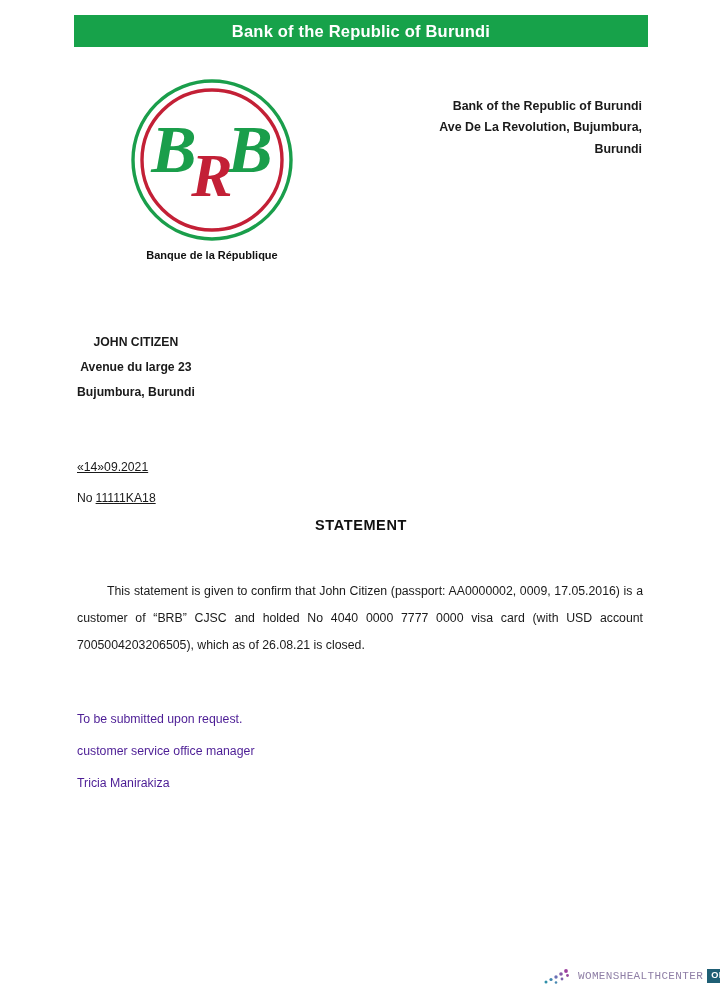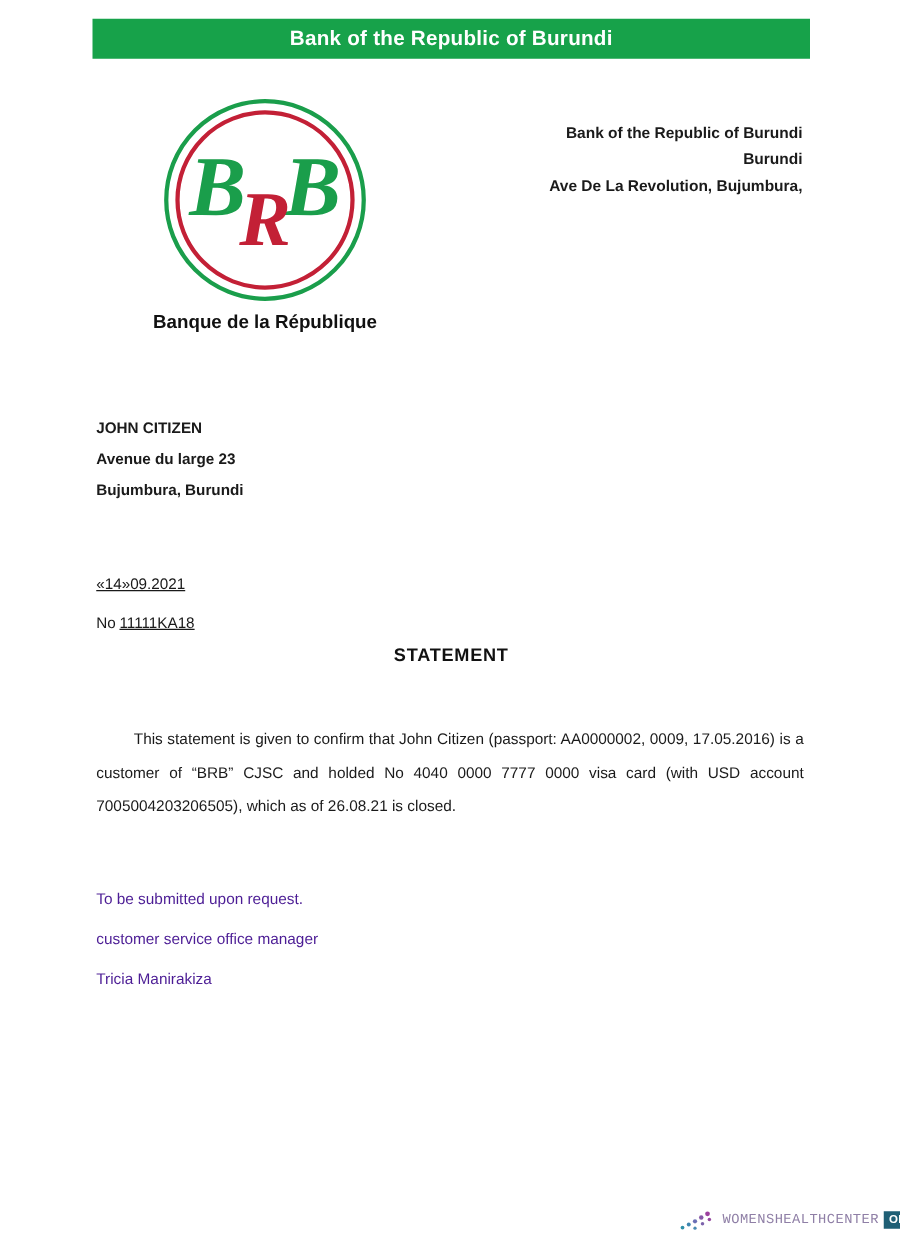--- a/index.html
+++ b/index.html
@@ -51,21 +51,21 @@
     text-align: center;
   }
   .logo-emblem {
     width: 172px;
     height: 172px;
     margin: 0 auto;
     display: block;
   }
   .logo-caption {
     margin-top: 2px;
-    font-size: 15px;
+    font-size: 11px;
     font-weight: bold;
     line-height: 1.28;
     color: #111111;
   }
   .logo-caption-line2 { display: block; }
 
   
   .bank-contact {
     position: absolute;
     right: 78px;
@@ -81,20 +81,21 @@
 
   
   .recipient {
     position: absolute;
     left: 77px;
     top: 330px;
     font-size: 12.2px;
     font-weight: bold;
     line-height: 2.05;
     color: #1a1a1a;
+    text-align: center;
   }
 
   
   .doc-meta {
     position: absolute;
     left: 77px;
     top: 452px;
     font-size: 12.2px;
     line-height: 2.5;
     color: #1a1a1a;
@@ -198,22 +199,22 @@
       <text x="124" y="98" font-family="'Liberation Serif', serif" font-style="italic" font-weight="bold" font-size="68" fill="#1a9e4b" text-anchor="middle">B</text>
       <text x="86" y="122" font-family="'Liberation Serif', serif" font-style="italic" font-weight="bold" font-size="62" fill="#c32036" text-anchor="middle">R</text>
     </svg>
     <div class="logo-caption">
       <span>Banque de la République</span>
     </div>
   </div>
 
   <div class="bank-contact">
     <div>Bank of the Republic of Burundi</div>
+    <div>Ave De La Revolution, Bujumbura,</div>
     <div>Burundi</div>
-    <div>Ave De La Revolution, Bujumbura,</div>
   </div>
 
   <div class="recipient">
     <div>JOHN CITIZEN</div>
     <div>Avenue du large 23</div>
     <div>Bujumbura, Burundi</div>
   </div>
 
   <div class="doc-meta">
     <div>

